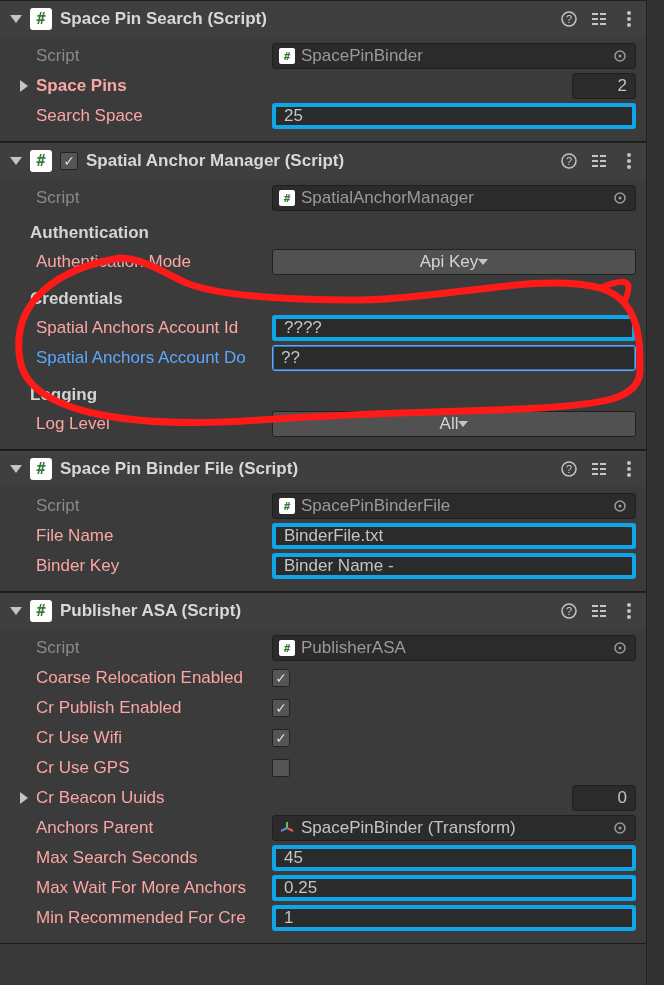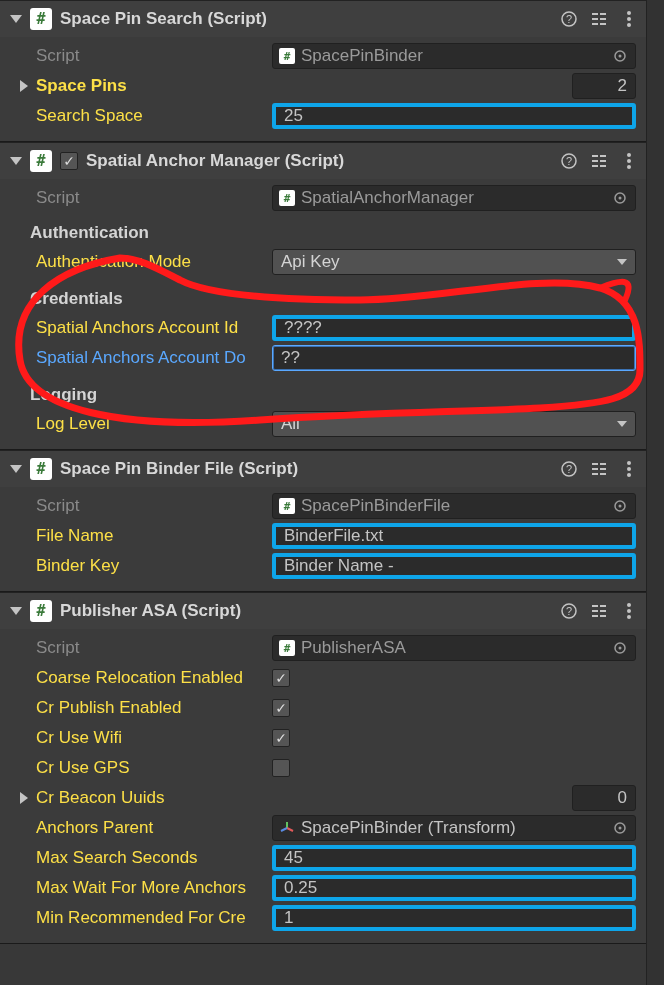--- a/index.html
+++ b/index.html
@@ -107,21 +107,21 @@
     align-items: center;
     height: 30px;
     gap: 0;
   }
   .row .indent { width: 10px; flex: 0 0 10px; }
   .row .fold-col { width: 16px; flex: 0 0 16px; display:flex; align-items:center; }
   .row .label {
     flex: 0 0 236px;
     white-space: nowrap;
     overflow: hidden;
-    color: #fde047;
+    color: #fca5a5;
   }
   .row .label.disabled { color: #8a8a8a; }
   .row .label.highlight { color: #5aa8ff; }
   .row .field {
     flex: 1;
     display: flex;
     align-items: center;
   }
 
   .section-label {
@@ -179,21 +179,21 @@
     border: 1px solid #5aa8ff;
     box-shadow: 0 0 0 1px #3b72b3 inset;
   }
 
   .dropdown {
     flex: 1;
     height: 26px;
     background: #515151;
     border: 1px solid #202020;
     border-radius: 3px;
-    display:flex;align-items:center;justify-content:space-between;
+    display:flex;align-items:center;justify-content:center;
     padding: 0 8px;
     color:#d4d4d4;
     cursor: pointer;
   }
   .dropdown .dd-arrow {
     width:0;height:0;
     border-left:5px solid transparent;
     border-right:5px solid transparent;
     border-top:6px solid #c4c4c4;
   }

